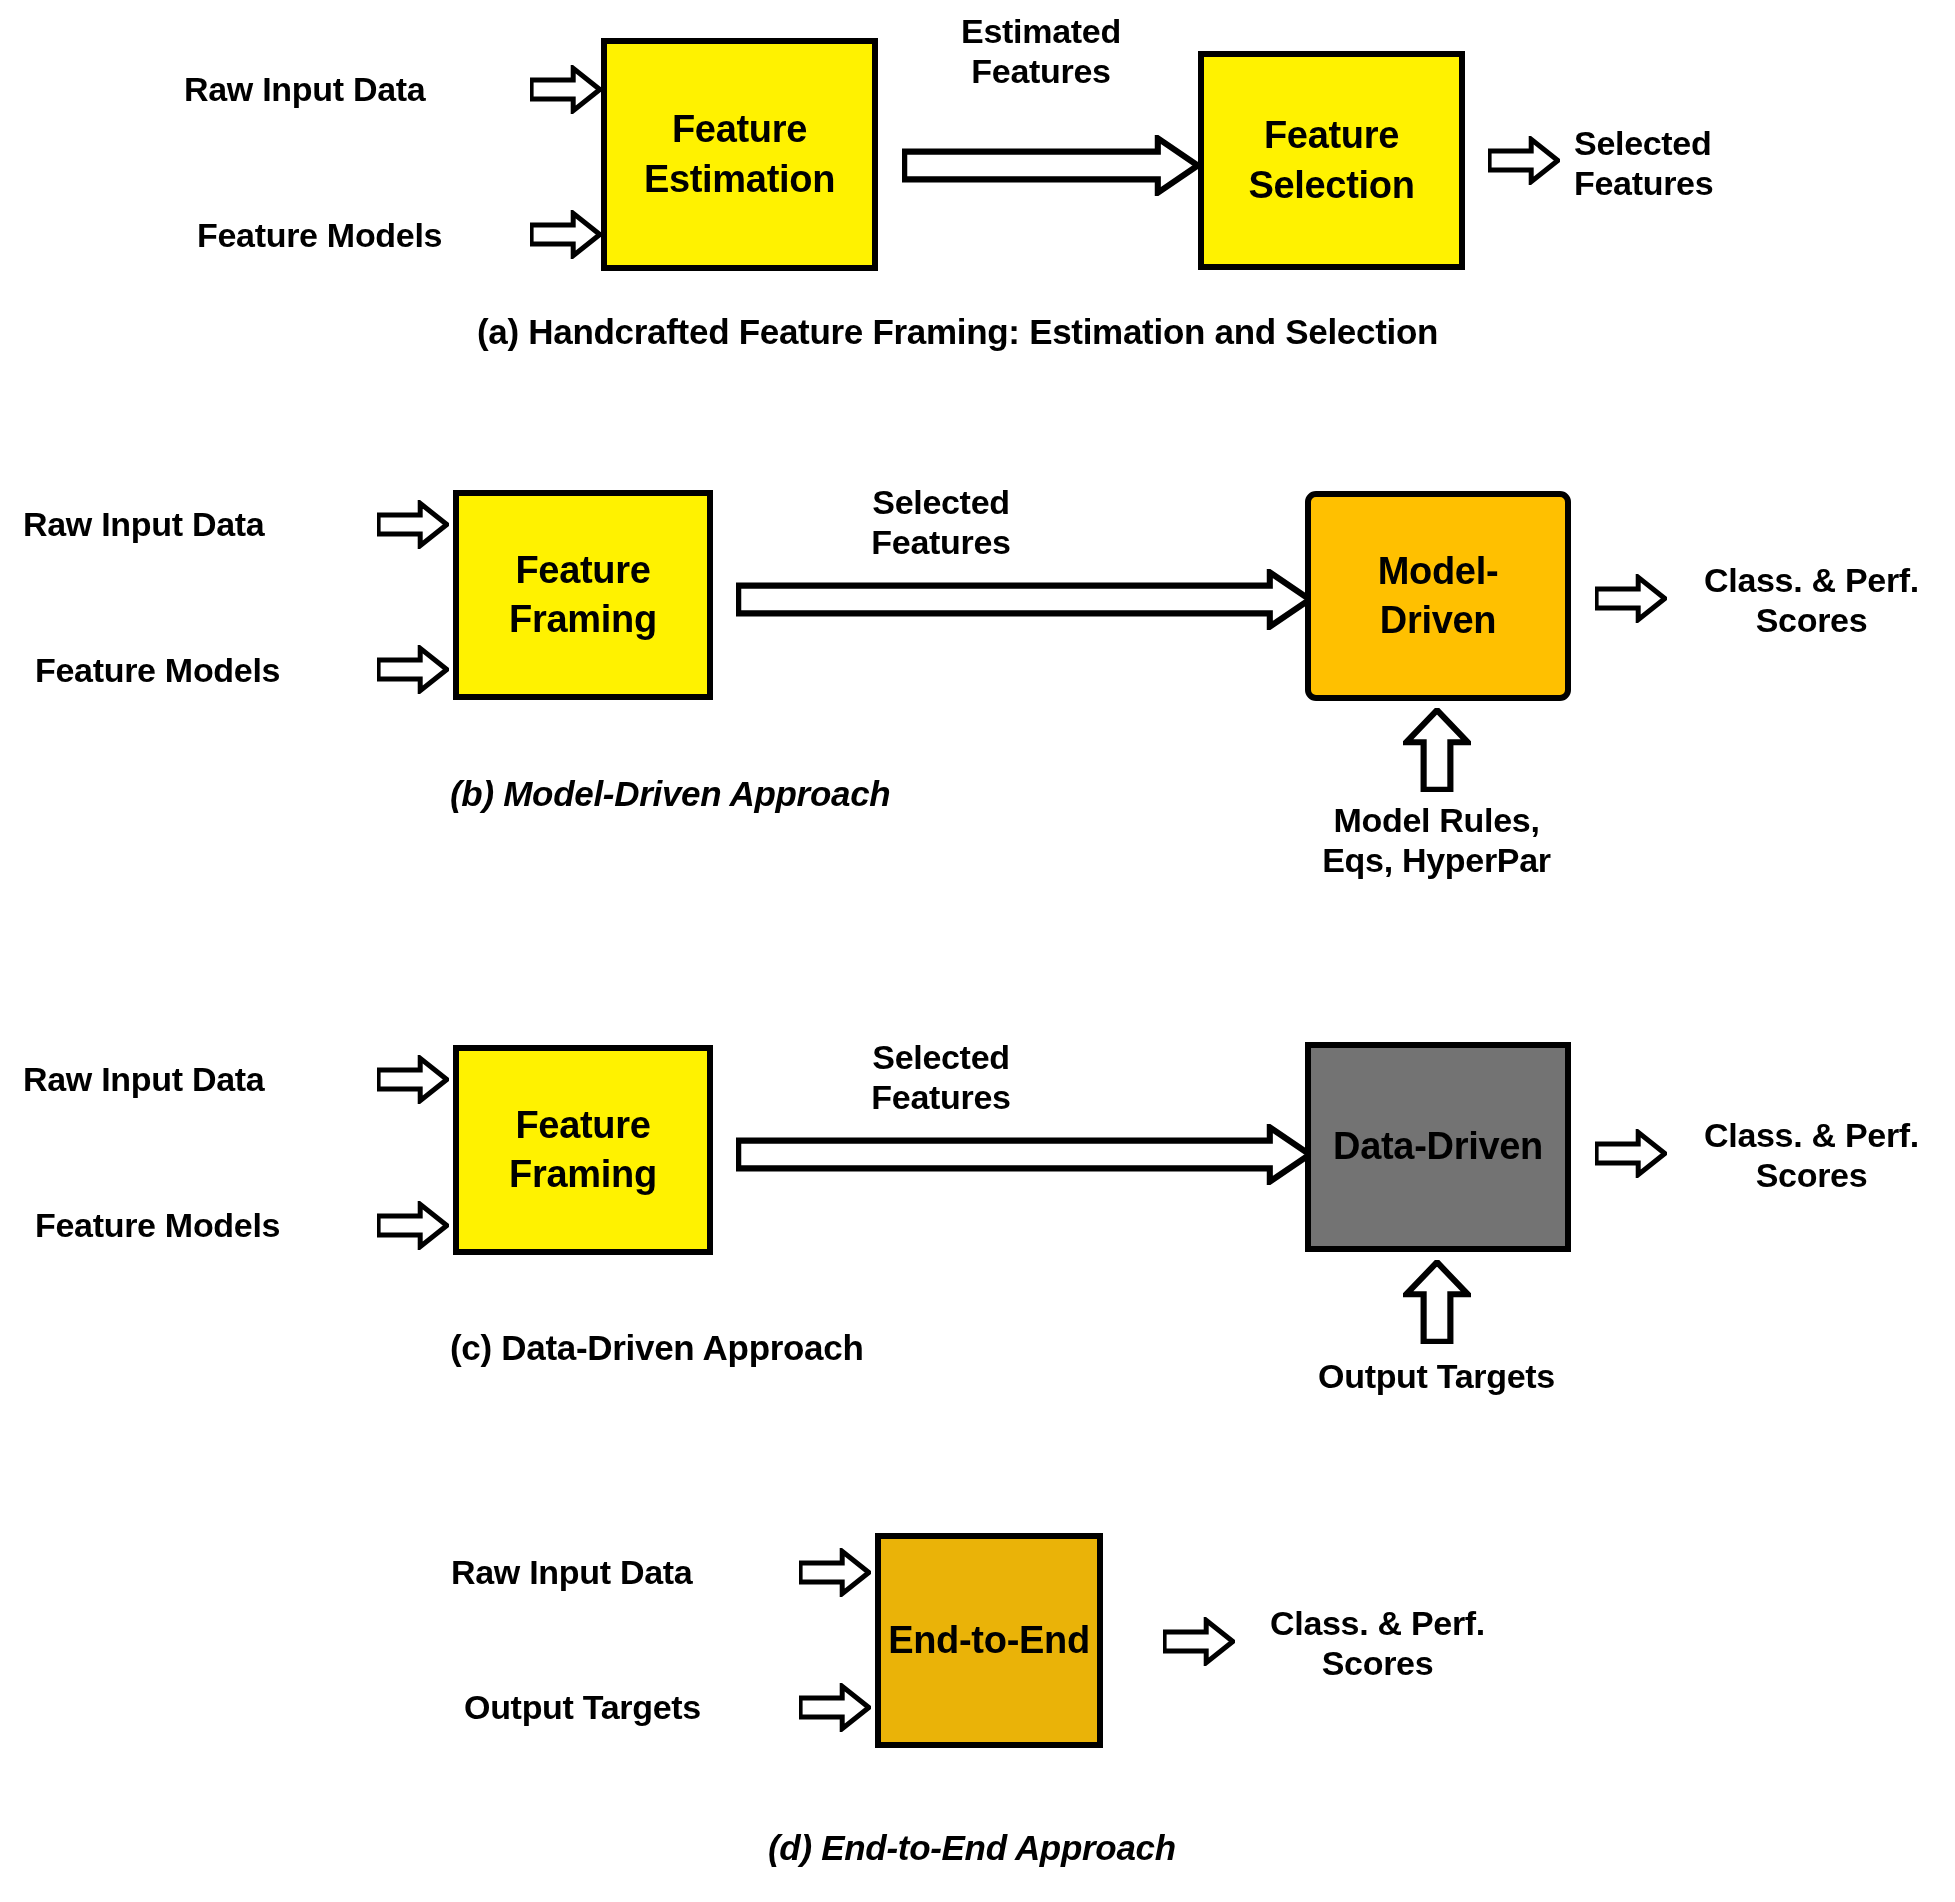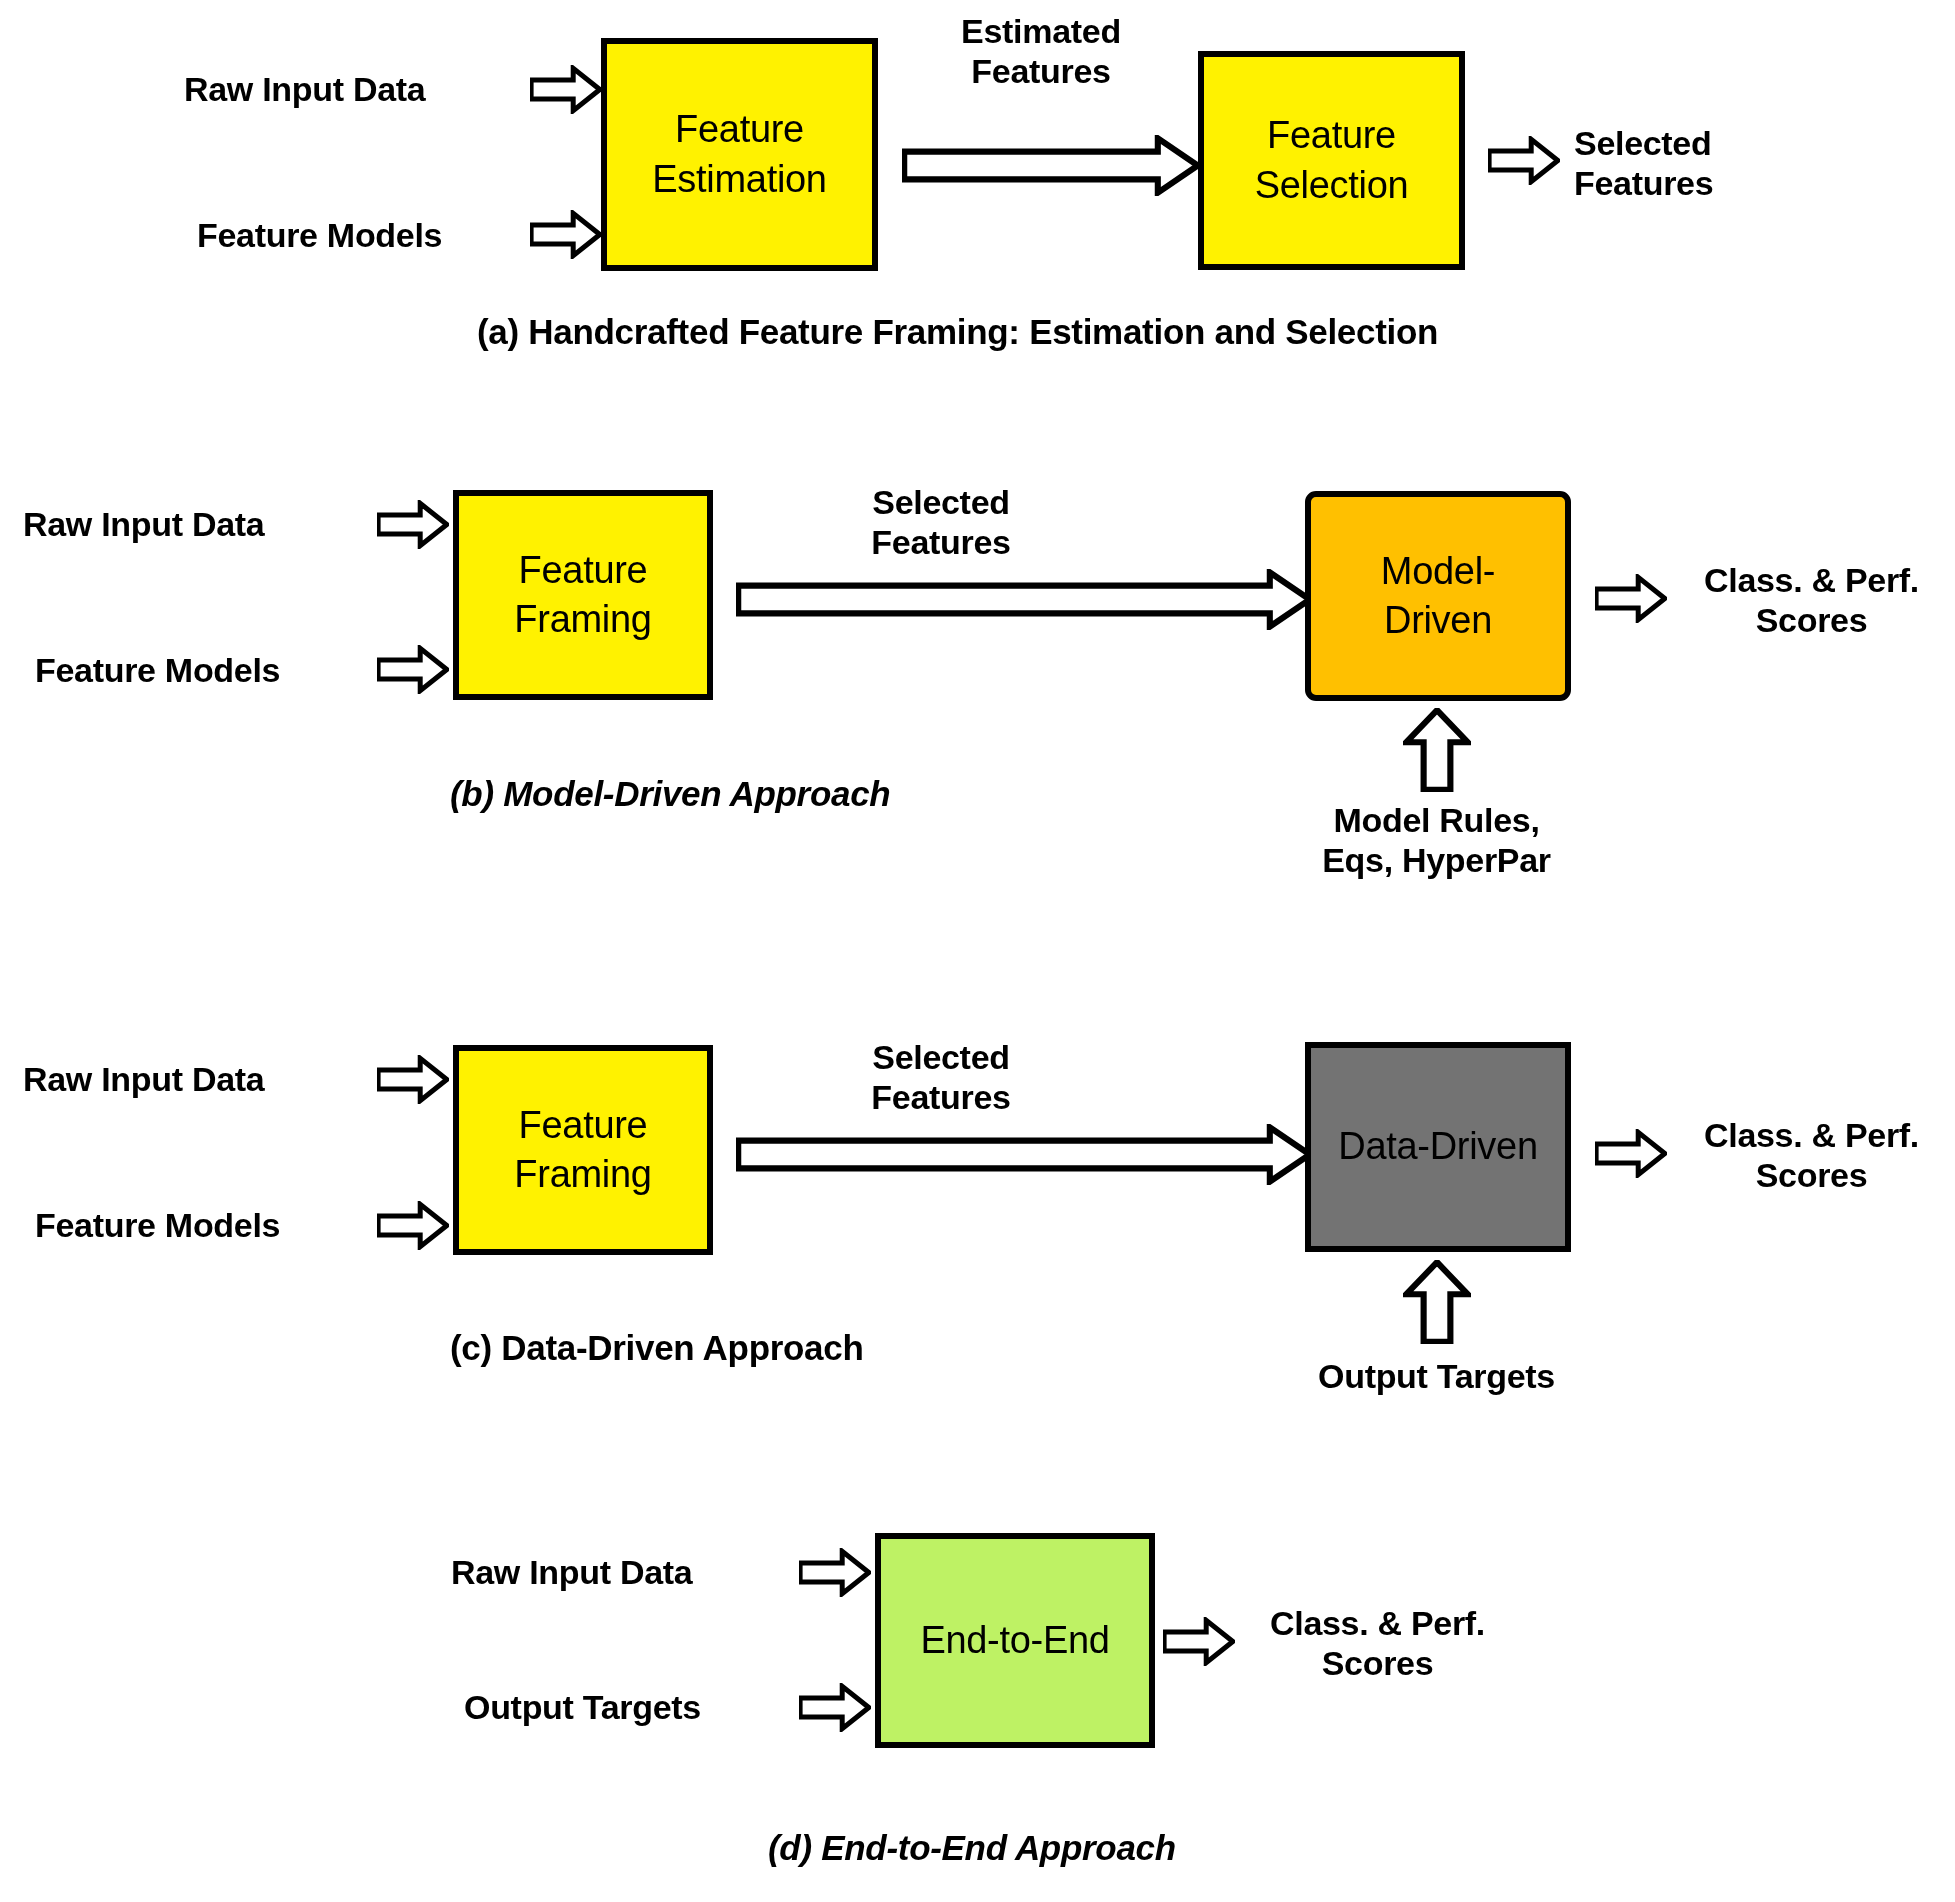--- a/index.html
+++ b/index.html
@@ -33,21 +33,21 @@
     position: absolute;
     border: 6px solid #000000;
     box-sizing: border-box;
     display: flex;
     align-items: center;
     justify-content: center;
     text-align: center;
   }
   .box .box-text {
     font-family: "Liberation Sans", sans-serif;
-    font-weight: normal;
+    font-weight: bold;
     color: #000000;
     line-height: 1.30;
     white-space: pre-line;
     letter-spacing: -0.3px;
   }
 
   .arrow-h, .arrow-v {
     position: absolute;
   }
   .arrow-h svg, .arrow-v svg { display: block; width: 100%; height: 100%; }
@@ -229,21 +229,21 @@
   </div>
 
   <div class="lbl left" style="left:464px; top:1687px; font-size:34px;">Output Targets</div>
 
   <div class="arrow-h" style="left:799px; top:1683px; width:72px; height:49px;">
     <svg viewBox="0 0 130 88" preserveAspectRatio="none">
       <path d="M2,27 L78,27 L78,6 L126,44 L78,82 L78,61 L2,61 Z" fill="#ffffff" stroke="#000000" stroke-width="9" stroke-linejoin="miter"></path>
     </svg>
   </div>
 
-  <div class="box" style="left:875px; top:1533px; width:280px; height:215px; background:#bef264;">
+  <div class="box" style="left:875px; top:1533px; width:228px; height:215px; background:#eab308;">
     <span class="box-text" style="font-size:38px;">End-to-End</span>
   </div>
 
   <div class="arrow-h" style="left:1163px; top:1617px; width:72px; height:49px;">
     <svg viewBox="0 0 130 88" preserveAspectRatio="none">
       <path d="M2,27 L78,27 L78,6 L126,44 L78,82 L78,61 L2,61 Z" fill="#ffffff" stroke="#000000" stroke-width="9" stroke-linejoin="miter"></path>
     </svg>
   </div>
 
   <div class="lbl center" style="left:1242px; top:1603px; width:271px; font-size:34px;">Class. &amp; Perf.

